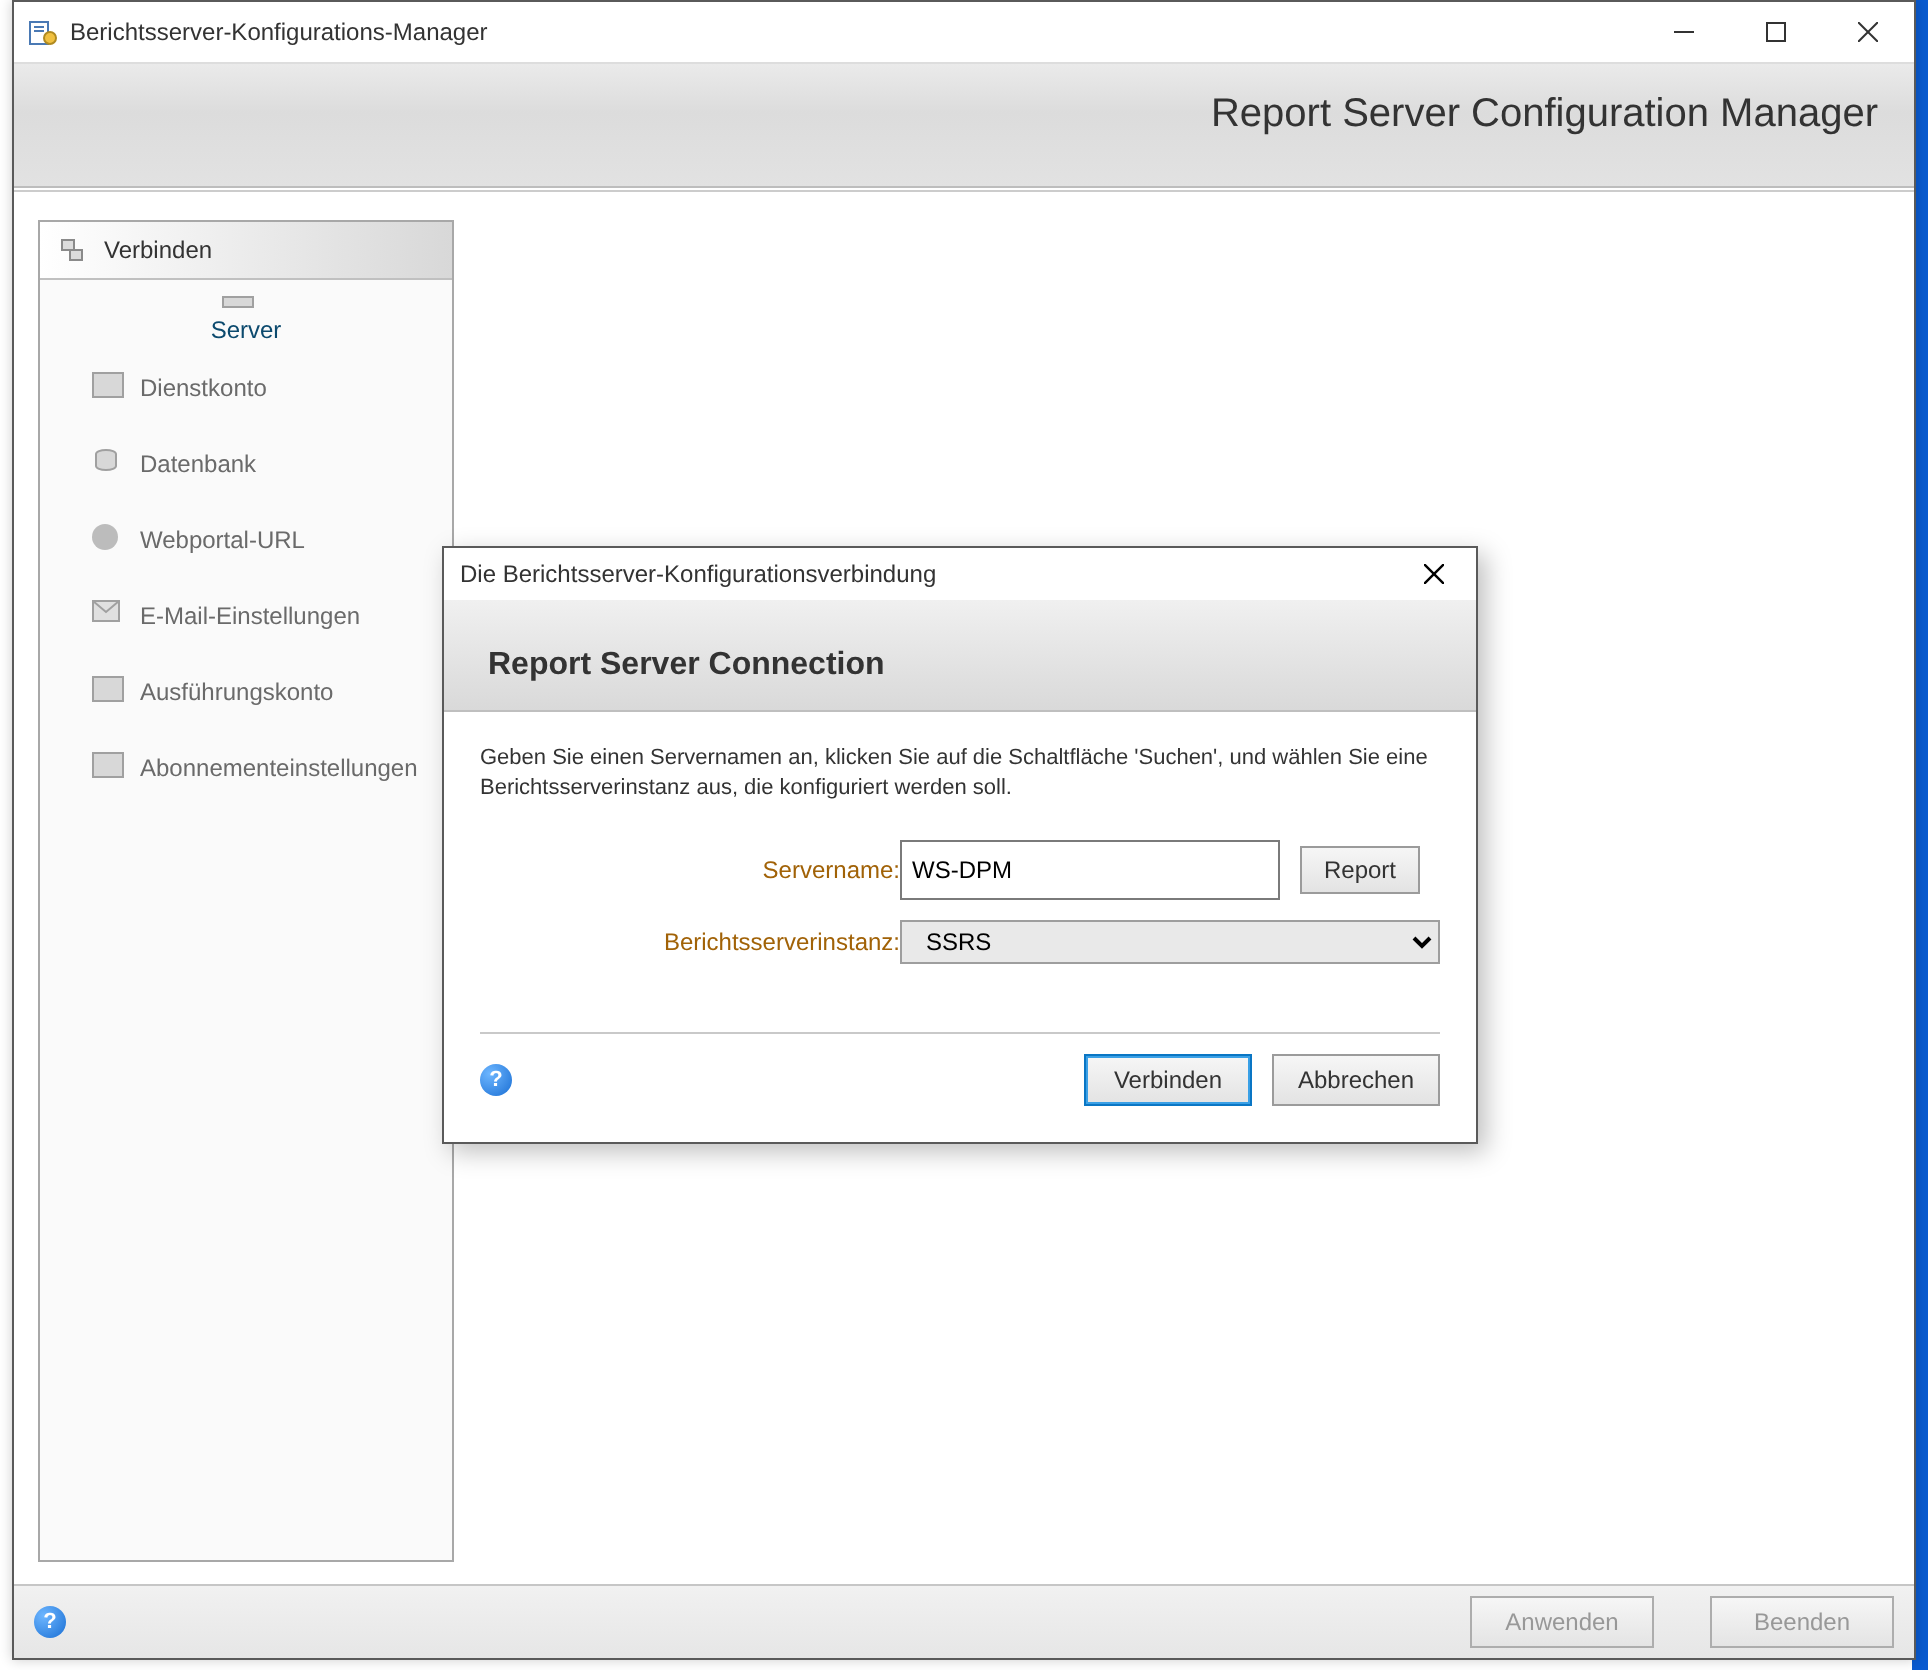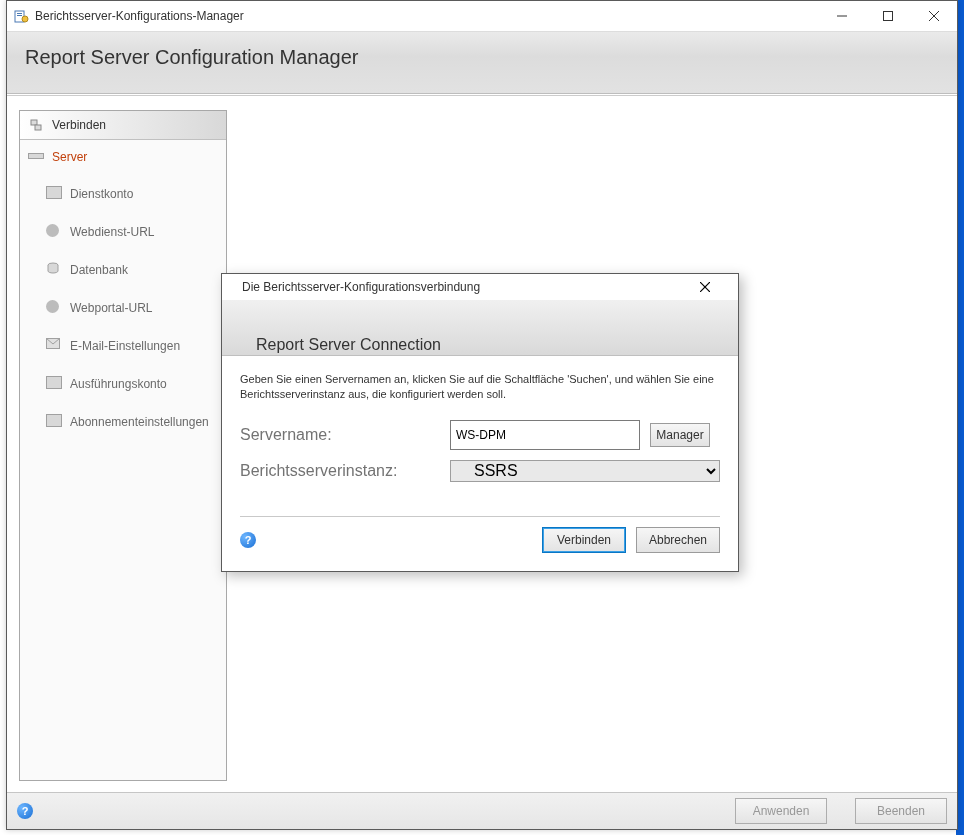--- a/index.html
+++ b/index.html
@@ -65,20 +65,21 @@
     background: linear-gradient(to bottom, #eaeaea 0%, #dcdcdc 40%, #e2e2e2 100%);
     border-bottom: 1px solid #bdbdbd;
     padding: 14px 18px 0 18px;
     box-sizing: border-box;
   }
   .header-band h1 {
     margin: 0;
     font-weight: normal;
     font-size: 20px;
     color: #333;
+    text-align: right;
   }
 
   
   .client {
     position: absolute;
     top: 94px;
     left: 0; right: 0;
     bottom: 36px;
     border-top: 1px solid #ccc;
   }
@@ -96,21 +97,22 @@
   .sb-item {
     display: flex;
     align-items: center;
     height: 28px;
     padding: 0 8px;
     color: #6a6a6a;
     font-size: 12px;
   }
   .sb-item.section {
     height: 26px;
-    color: #c2410c;
+    color: #0c4a6e;
+    flex-direction: column;
   }
   .sb-item.indent { padding-left: 26px; margin-top: 10px; }
   .sb-item .icon { width: 16px; height: 16px; margin-right: 8px; position: relative; display: inline-block; }
   .sb-item.active {
     background: linear-gradient(to right, #ffffff, #d8d8d8);
     border-bottom: 1px solid #c0c0c0;
     color: #333;
     font-weight: normal;
   }
 
@@ -148,61 +150,62 @@
     width: 516px;
     border: 1px solid #5a5a5a;
     background: #fff;
     box-shadow: 4px 4px 12px rgba(0,0,0,0.25);
     z-index: 5;
   }
   .dlg-title {
     height: 26px;
     display: flex;
     align-items: center;
-    padding: 0 20px;
+    padding: 0 8px;
     font-size: 12px;
   }
   .dlg-title .spacer { flex: 1; }
   .dlg-title .x {
     width: 26px; height: 20px;
     display: flex; align-items: center; justify-content: center;
     font-size: 14px;
     color: #000;
   }
   .dlg-header-band {
     height: 56px;
     background: linear-gradient(to bottom, #f0f0f0, #d9d9d9);
     border-bottom: 1px solid #bfbfbf;
     padding: 20px 18px 0 18px;
     box-sizing: border-box;
   }
   .dlg-header-band h2 {
-    margin: 16px;
-    font-weight: normal;
+    margin: 4px;
+    font-weight: bold;
     font-size: 16px;
     color: #333;
   }
   .dlg-body {
     padding: 16px 18px 8px 18px;
   }
   .dlg-body .instr {
     font-size: 11px;
     color: #333;
     line-height: 1.35;
     margin-bottom: 18px;
   }
   .form-row {
     display: flex;
     align-items: center;
     margin-bottom: 10px;
   }
   .form-row label {
     width: 210px;
-    font-size: 16px;
-    color: #737373;
+    font-size: 12px;
+    color: #a16207;
+    text-align: right;
   }
   .form-row input[type="text"] {
     width: 190px;
     height: 20px;
     border: 1px solid #7a7a7a;
     padding: 14px 5px;
     font-size: 12px;
     font-family: inherit;
     box-sizing: border-box;
   }
@@ -213,25 +216,25 @@
     background: linear-gradient(to bottom, #f6f6f6, #e3e3e3);
     margin-left: 10px;
     display: flex;
     align-items: center;
     justify-content: center;
     font-size: 12px;
   }
   .form-row select {
     flex: 1;
     height: 22px;
-    font-size: 16px;
+    font-size: 12px;
     font-family: inherit;
     background: #e9e9e9;
     border: 1px solid #9e9e9e;
-    padding-left: 19px;
+    padding-left: 8px;
   }
 
   .dlg-footer {
     border-top: 1px solid #c9c9c9;
     margin: 34px 0 0 0;
     padding: 10px 0 10px 0;
     display: flex;
     align-items: center;
   }
   .dlg-footer .spacer { flex: 1; }
@@ -330,24 +333,20 @@
           <span class="ico-box" style="height:4px;margin-bottom:1px;"></span>
         </span>
         <span>Server</span>
       </div>
 
       <div class="sb-item indent">
         <span class="icon"><span class="ico-box"></span></span>
         <span>Dienstkonto</span>
       </div>
       <div class="sb-item indent">
-        <span class="icon"><span class="ico-circle"></span></span>
-        <span>Webdienst-URL</span>
-      </div>
-      <div class="sb-item indent">
         <span class="icon">
           <svg width="14" height="14" viewBox="0 0 14 14">
               <ellipse cx="7" cy="3" rx="5" ry="2" fill="#d8d8d8" stroke="#a0a0a0"></ellipse>
               <path d="M2 3v6c0 1.1 2.2 2 5 2s5-.9 5-2V3" fill="#d8d8d8" stroke="#a0a0a0"></path>
             </svg>
         </span>
         <span>Datenbank</span>
       </div>
       <div class="sb-item indent">
         <span class="icon"><span class="ico-circle"></span></span>
@@ -403,21 +402,21 @@
     <h2>Report Server Connection</h2>
   </div>
 
   <div class="dlg-body">
     <div class="instr">Geben Sie einen Servernamen an, klicken Sie auf die Schaltfläche 'Suchen', und wählen Sie eine Berichtsserverinstanz aus, die konfiguriert werden soll.</div>
 
     <div class="form-row">
       <label>Servername:</label>
       <input type="text" value="WS-DPM" style="">
       <div class="btn">
-        <span>Manager</span>
+        <span>Report</span>
       </div>
     </div>
 
     <div class="form-row">
       <label>Berichtsserverinstanz:</label>
       <select>
         <option>SSRS</option>
       </select>
     </div>
 

